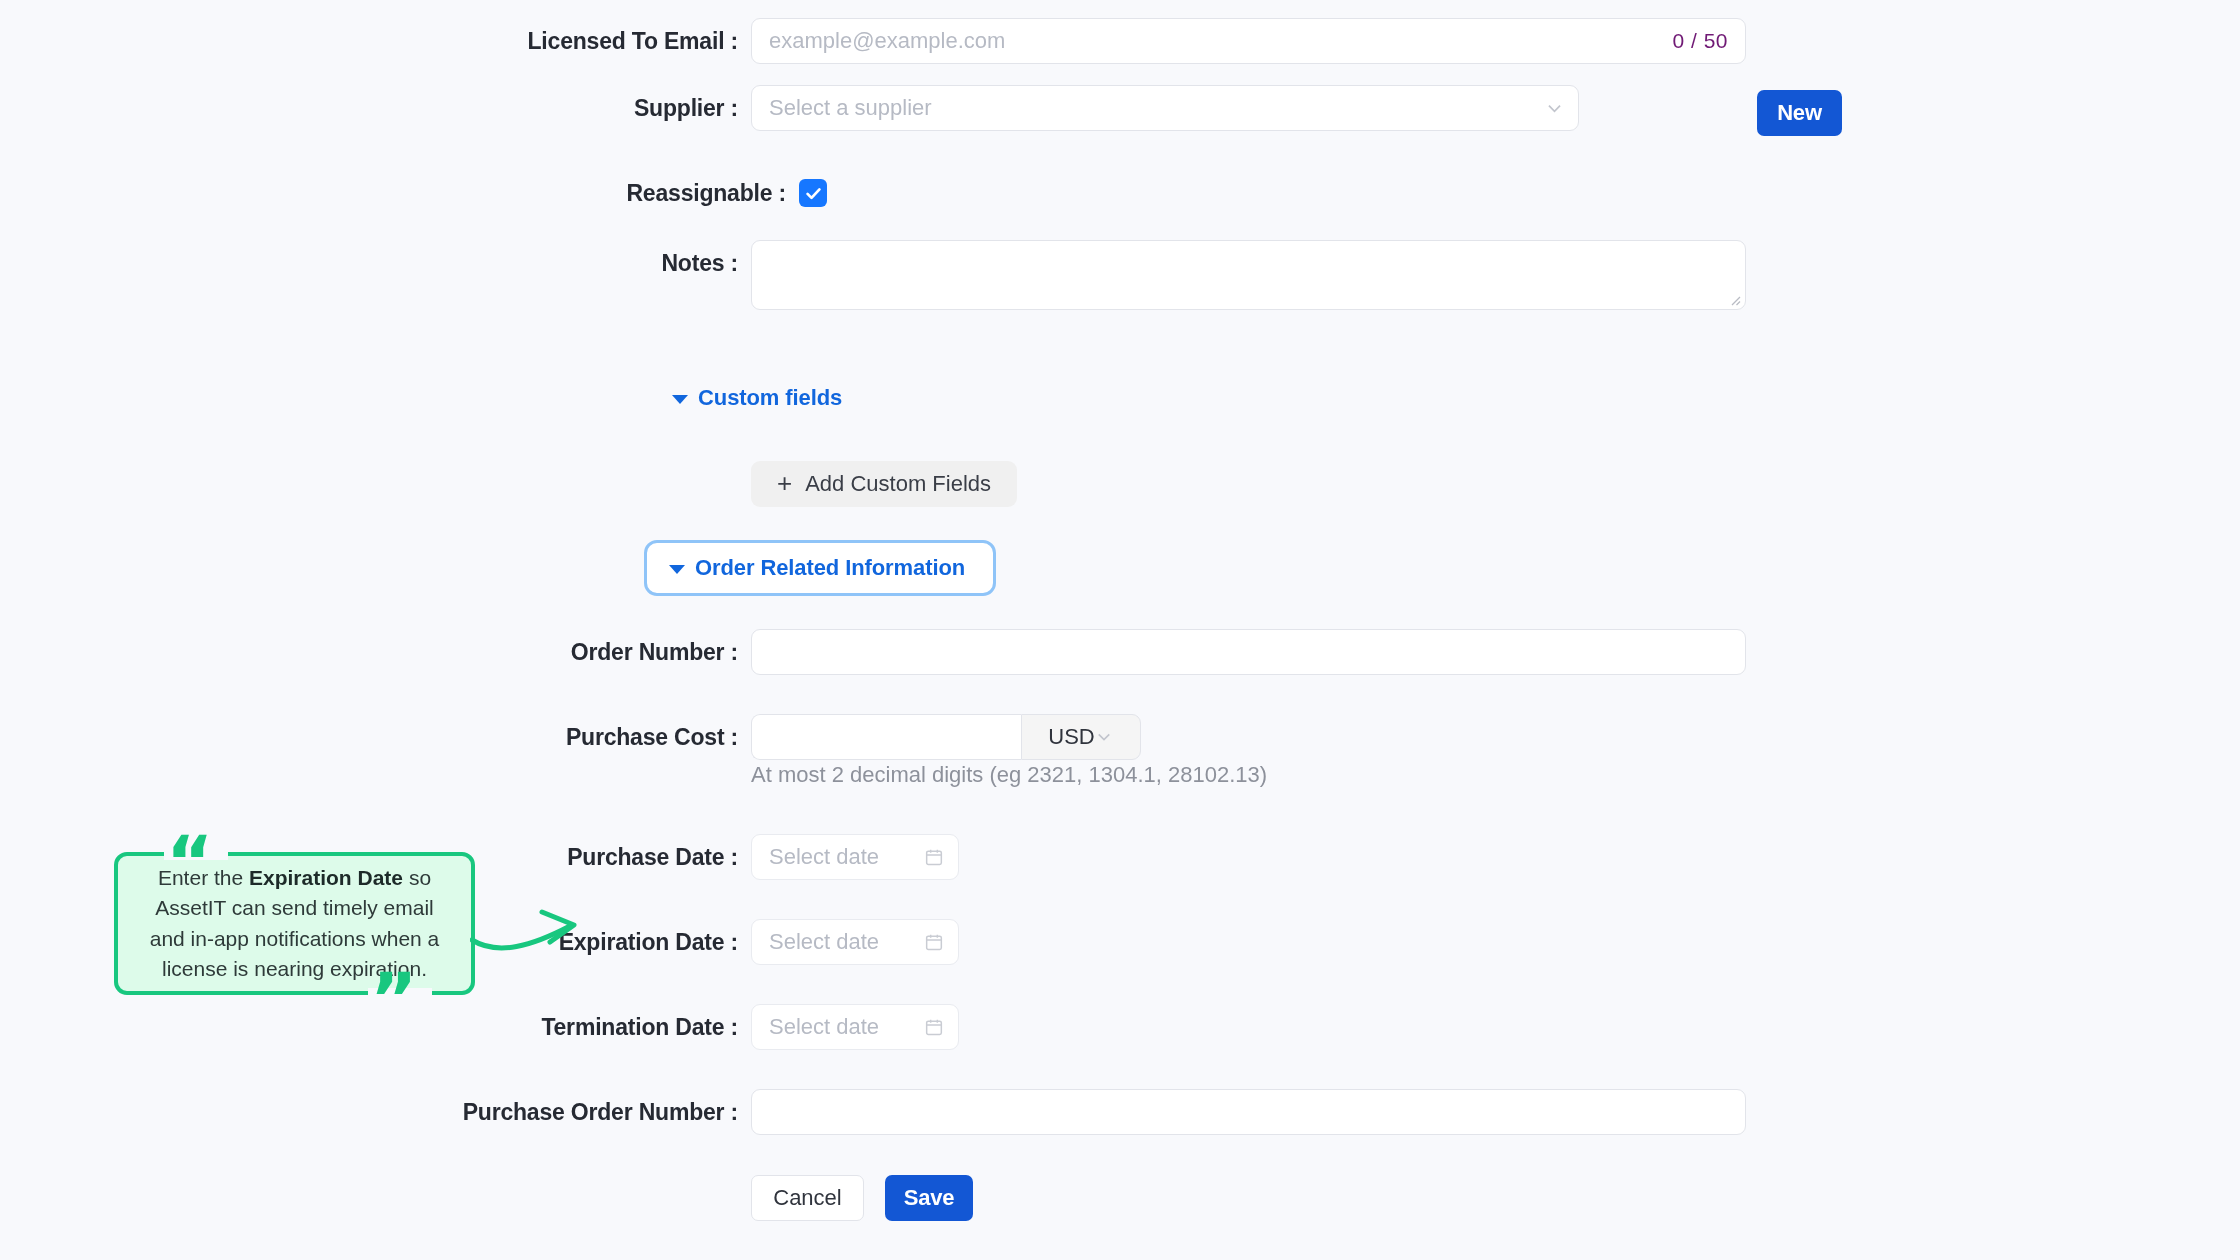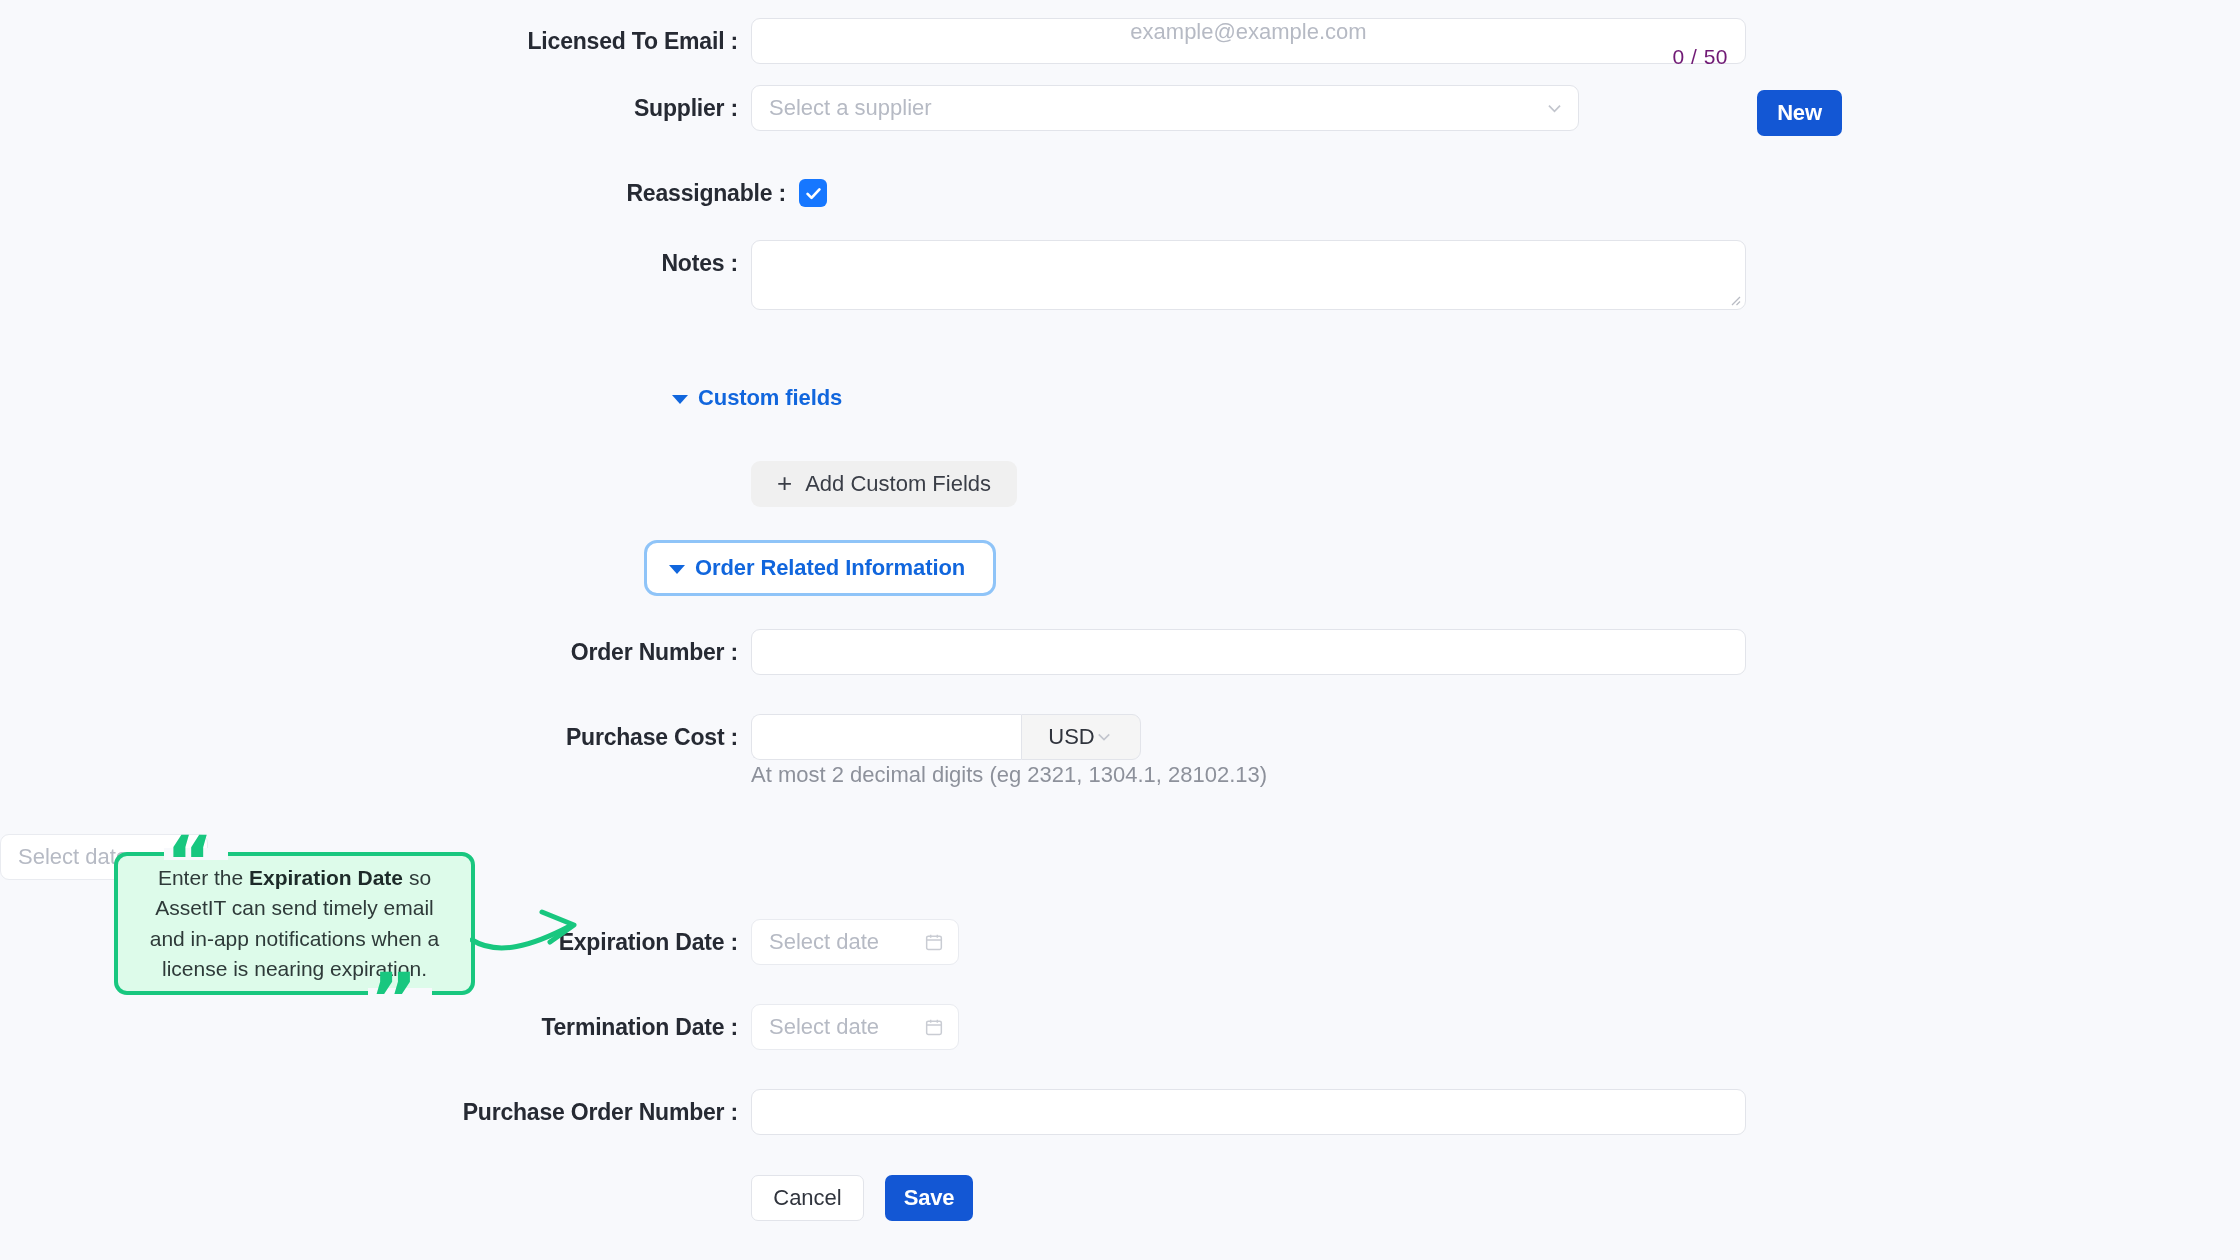--- a/index.html
+++ b/index.html
@@ -37,21 +37,20 @@
   .input {
     height: 46px;
     background: #ffffff;
     border: 1px solid #e2e4ea;
     border-radius: 9px;
     display: flex;
     align-items: center;
     padding: 0 17px;
     font-size: 22px;
     color: #30343d;
-    flex-direction: column;
   }
   .input.wide { width: 995px; }
   .ph { color: #b6bac4; font-size: 22px; }
   .counter {
     margin-left: auto;
     color: #701a75;
     font-size: 21px;
     letter-spacing: 0.5px;
   }
 
@@ -341,20 +340,21 @@
           <svg viewBox="0 0 24 24" width="18" height="18" fill="none" stroke="currentColor" stroke-width="2.2">
               <path d="M5 8.5L12 15.5L19 8.5"></path>
             </svg>
         </span>
       </div>
     </div>
   </div>
   <div class="hint">At most 2 decimal digits (eg 2321, 1304.1, 28102.13)</div>
 
   <div class="row" style="top: 834px;">
+    <div class="lbl">Purchase Date :</div>
     <div class="ctrl">
       <div class="datefield">
         <span class="ph">Select date</span>
         <span class="cal">
           <svg viewBox="0 0 24 24" width="20" height="20" fill="none" stroke="currentColor" stroke-width="1.8">
               <rect x="3.2" y="5" width="17.6" height="16" rx="2"></rect>
               <path d="M3.2 9.6h17.6M8 3.2v3.6M16 3.2v3.6"></path>
             </svg>
         </span>
       </div>

